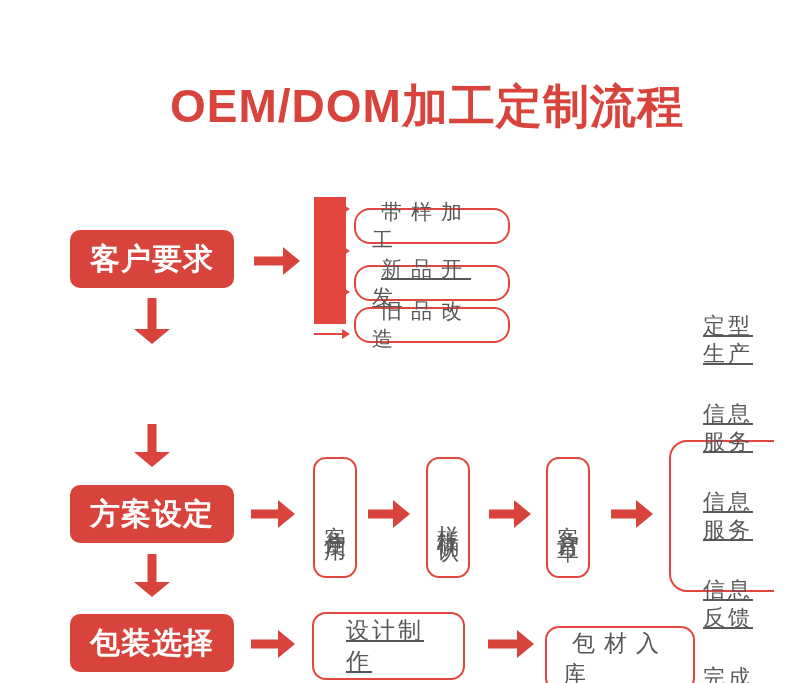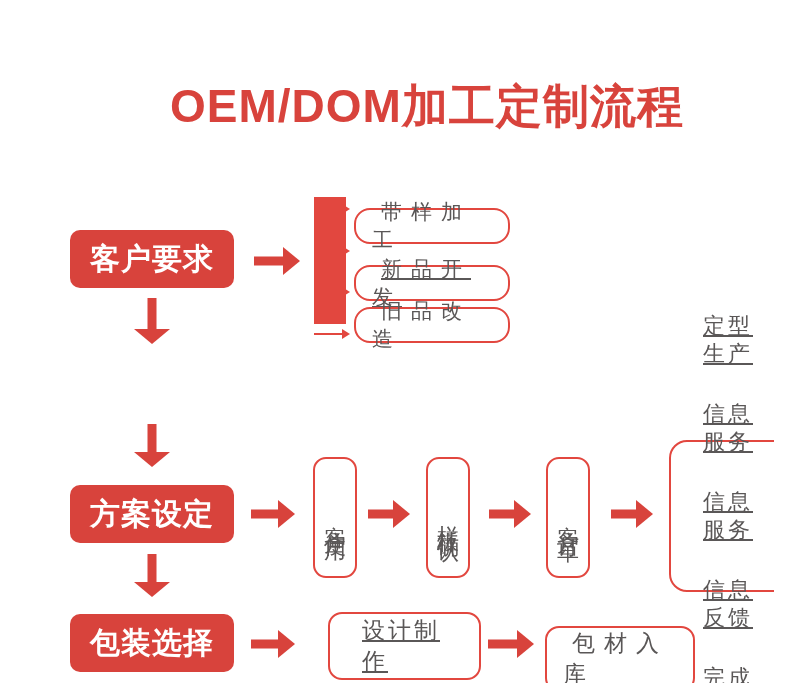--- a/index.html
+++ b/index.html
@@ -97,21 +97,20 @@
     border-radius: 18px;
   }
   .design-box {
     left: 280px;
     top: 580px;
     width: 153px;
     height: 68px;
     font-size: 23px;
     line-height: 31px;
     letter-spacing: 3px;
-    margin-left: 16px;
   }
   .warehouse-box {
     left: 513px;
     top: 582px;
     width: 150px;
     height: 66px;
     font-size: 23px;
     letter-spacing: 9px;
     text-indent: 9px;
     margin-top: 12px;

